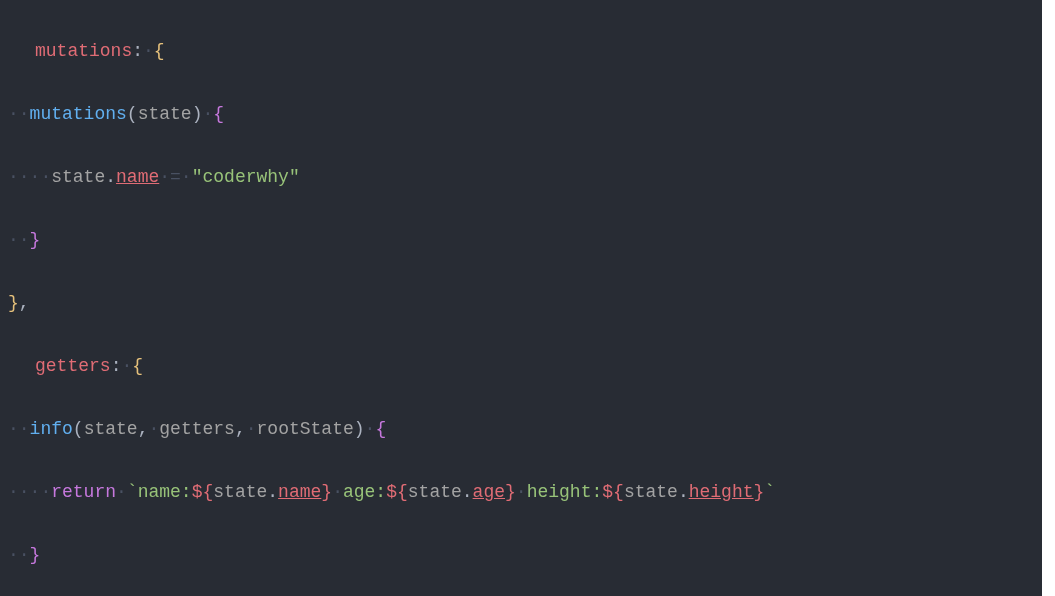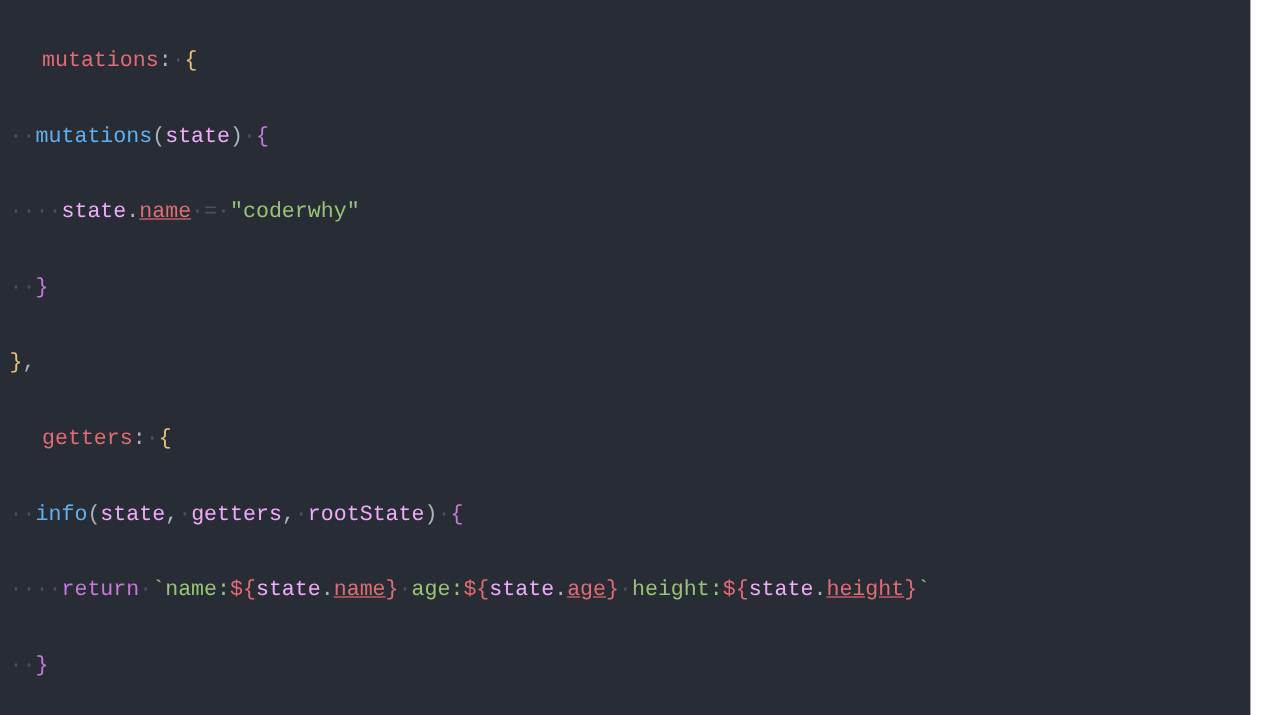--- a/index.html
+++ b/index.html
@@ -13,21 +13,21 @@
     }
     .code-block {
       background: #282c34;
       padding: 4px 8px;
       white-space: pre;
     }
     .block1 { width: 1042px; }
 
     .c-key      { color: #e06c75; margin-left: 27px; }   
     .c-fn       { color: #61afef; }   
-    .c-param    { color: #f0abfc; text-align: right; }   
+    .c-param    { color: #a3a3a3; text-align: right; }   
     .c-punc     { color: #abb2bf; }   
     .c-brace    { color: #c678dd; }   
     .c-brace-y  { color: #e5c07b; }   
     .c-prop     { color: #e06c75; text-decoration: underline; }   
     .c-str      { color: #98c379; }   
     .c-kw       { color: #c678dd; text-align: right; }   
     .c-tvar     { color: #e06c75; }
     .c-dim      { color: #495162; }   
 
     .token { display: inline; }

